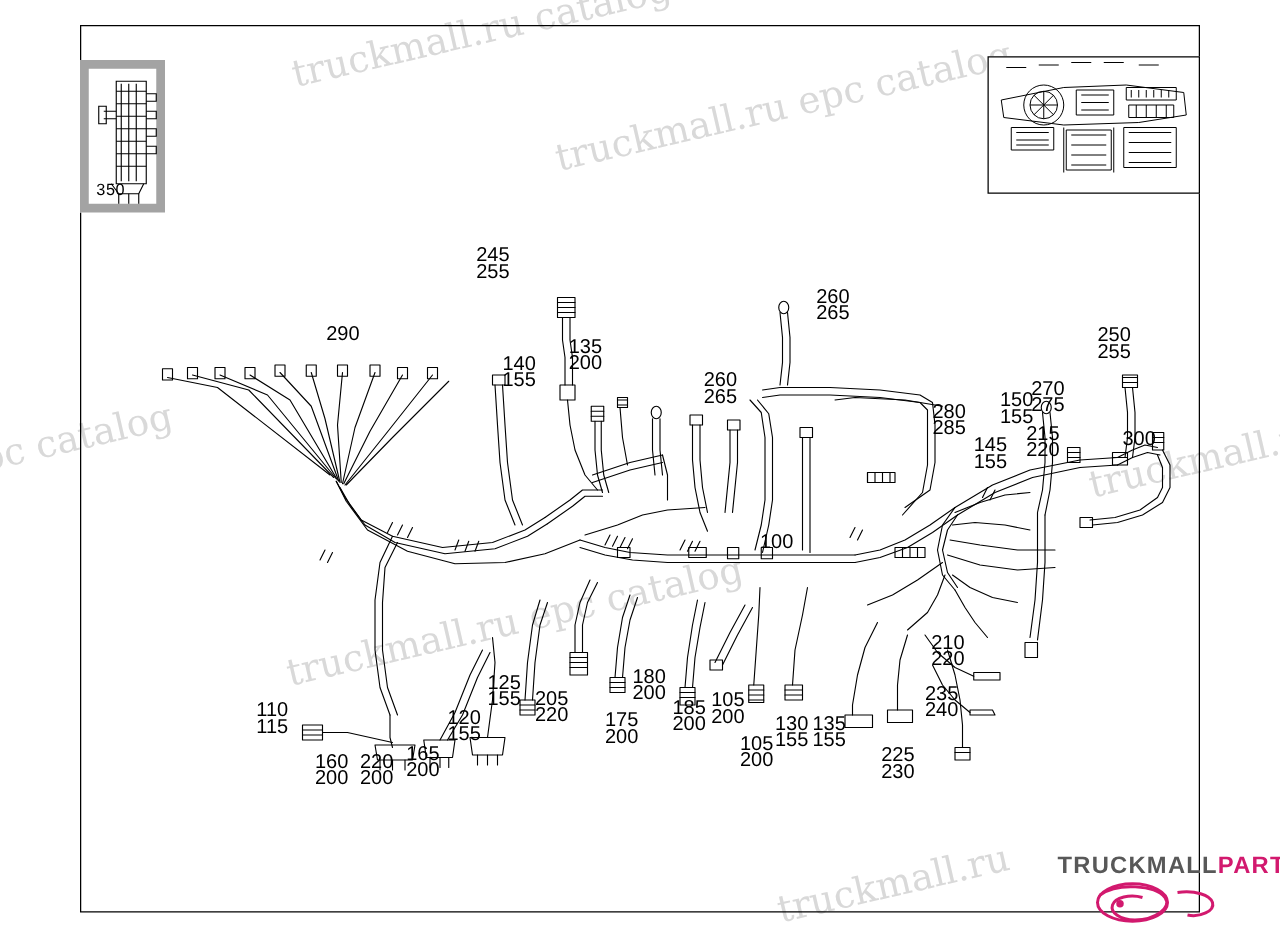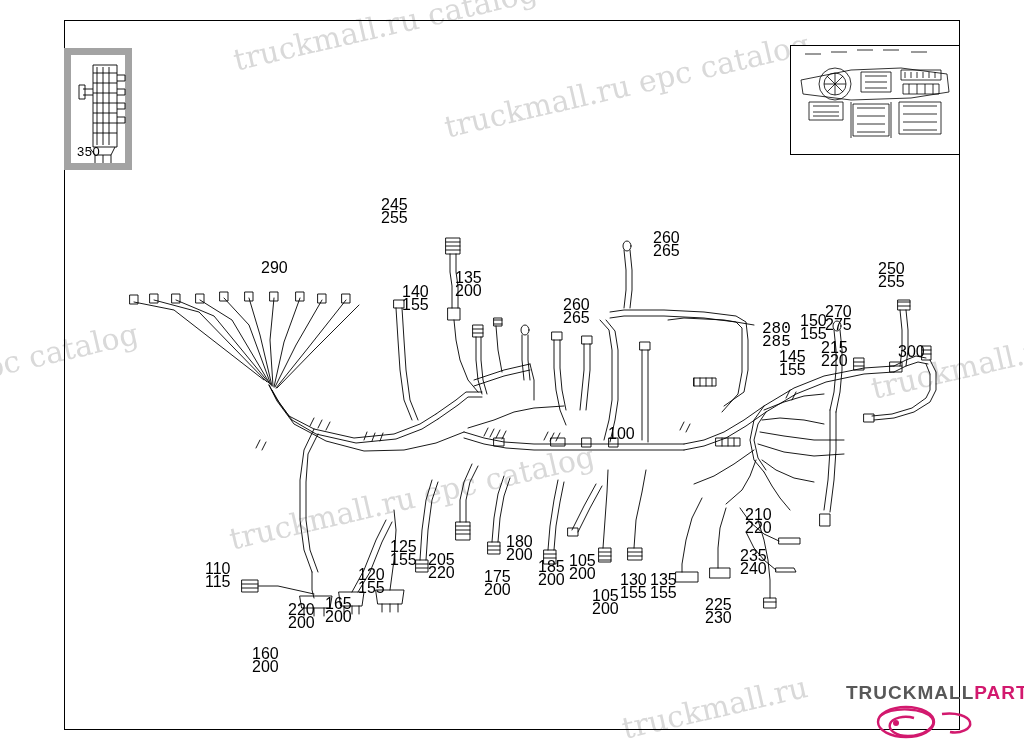--- a/index.html
+++ b/index.html
@@ -374,27 +374,27 @@
   <div>
     <div class="lbl" style="left:381px; top:198px;"><span>245</span><br><span>255</span></div>
     <div class="lbl" style="left:261px; top:261px;"><span>290</span></div>
     <div class="lbl" style="left:402px; top:285px;"><span>140</span><br><span>155</span></div>
     <div class="lbl" style="left:455px; top:271px;"><span>135</span><br><span>200</span></div>
     <div class="lbl" style="left:563px; top:298px;"><span>260</span><br><span>265</span></div>
     <div class="lbl" style="left:653px; top:231px;"><span>260</span><br><span>265</span></div>
     <div class="lbl" style="left:878px; top:262px;"><span>250</span><br><span>255</span></div>
     <div class="lbl" style="left:825px; top:305px;"><span>270</span><br><span>275</span></div>
     <div class="lbl" style="left:800px; top:314px;"><span>150</span><br><span>155</span></div>
-    <div class="lbl" style="left:762px; top:323px;font-family:Liberation Mono, monospace;"><span>280</span><br><span>285</span></div>
+    <div class="lbl" style="left:746px; top:323px;"><span>280</span><br><span>285</span></div>
     <div class="lbl" style="left:779px; top:350px;"><span>145</span><br><span>155</span></div>
     <div class="lbl" style="left:821px; top:341px;text-align:right;"><span>215</span><br><span>220</span></div>
     <div class="lbl" style="left:898px; top:345px;"><span>300</span></div>
     <div class="lbl" style="left:608px; top:427px;"><span>100</span></div>
     <div class="lbl" style="left:205px; top:562px;"><span>110</span><br><span>115</span></div>
-    <div class="lbl" style="left:252px; top:603px;margin-top:44px;"><span>160</span><br><span>200</span></div>
+    <div class="lbl" style="left:252px; top:603px;"><span>160</span><br><span>200</span></div>
     <div class="lbl" style="left:288px; top:603px;"><span>220</span><br><span>200</span></div>
     <div class="lbl" style="left:325px; top:597px;"><span>165</span><br><span>200</span></div>
     <div class="lbl" style="left:358px; top:568px;"><span>120</span><br><span>155</span></div>
     <div class="lbl" style="left:390px; top:540px;"><span>125</span><br><span>155</span></div>
     <div class="lbl" style="left:428px; top:553px;"><span>205</span><br><span>220</span></div>
     <div class="lbl" style="left:484px; top:570px;"><span>175</span><br><span>200</span></div>
     <div class="lbl" style="left:506px; top:535px;"><span>180</span><br><span>200</span></div>
     <div class="lbl" style="left:538px; top:560px;text-align:center;"><span>185</span><br><span>200</span></div>
     <div class="lbl" style="left:569px; top:554px;"><span>105</span><br><span>200</span></div>
     <div class="lbl" style="left:592px; top:589px;"><span>105</span><br><span>200</span></div>

